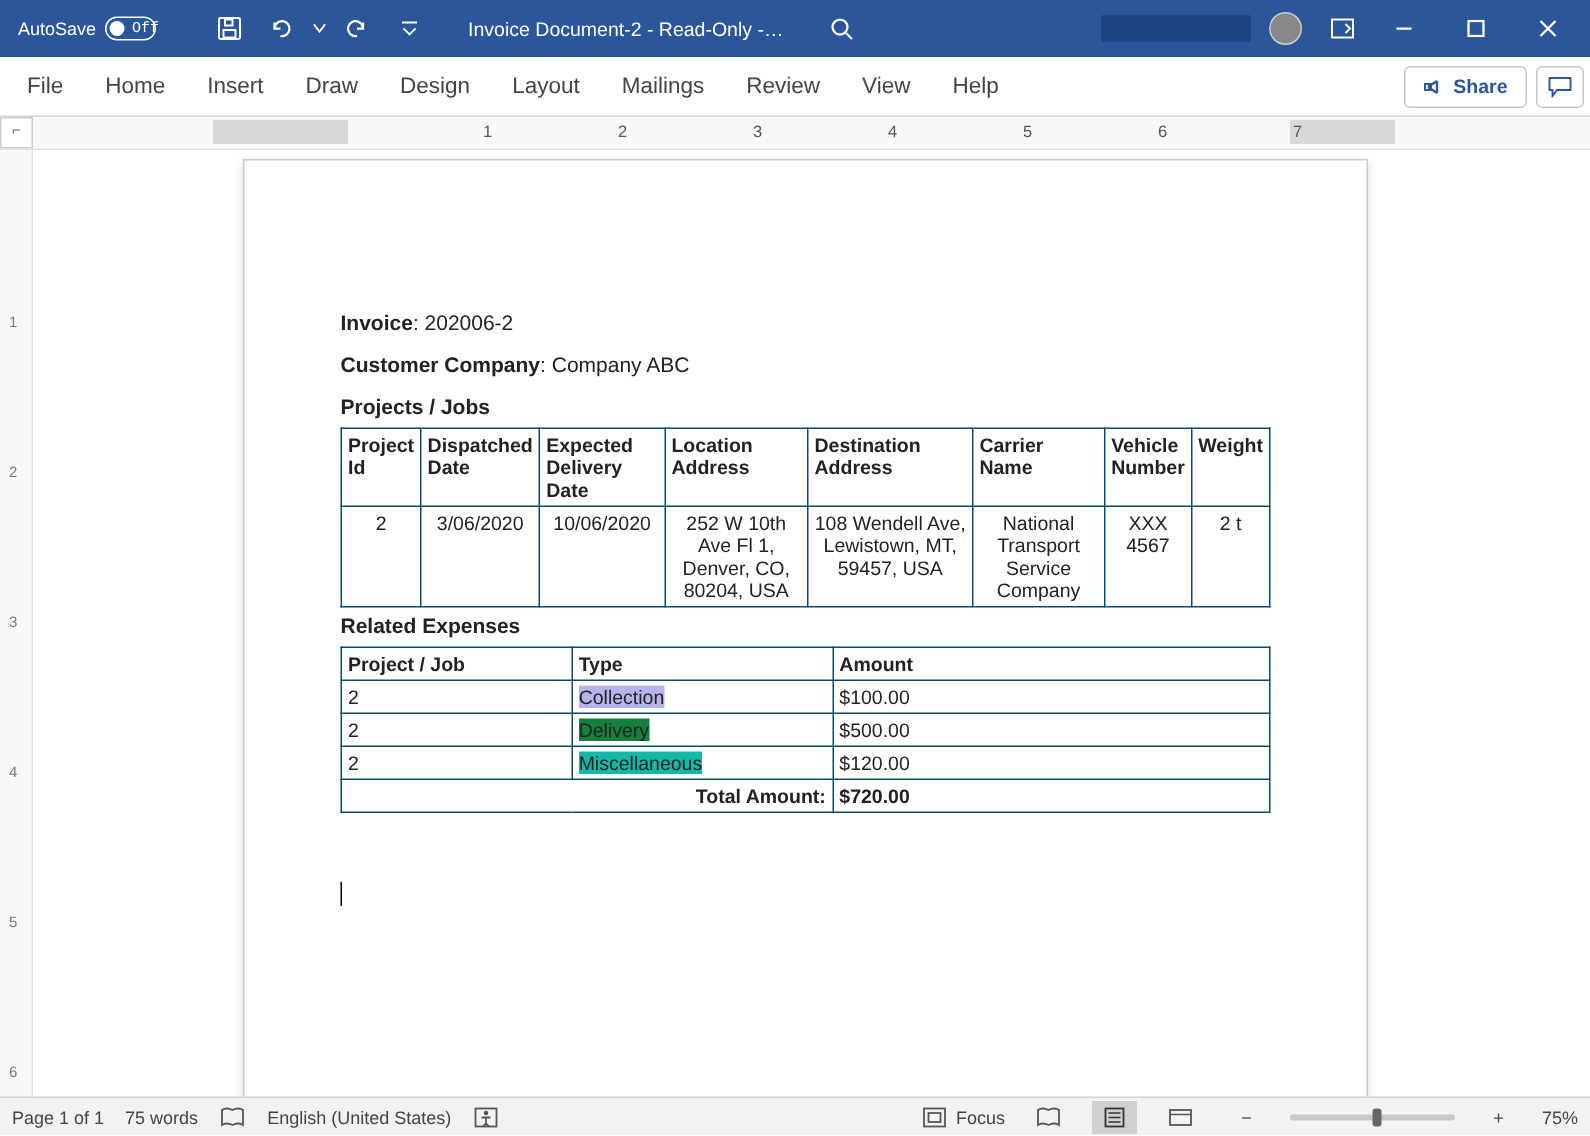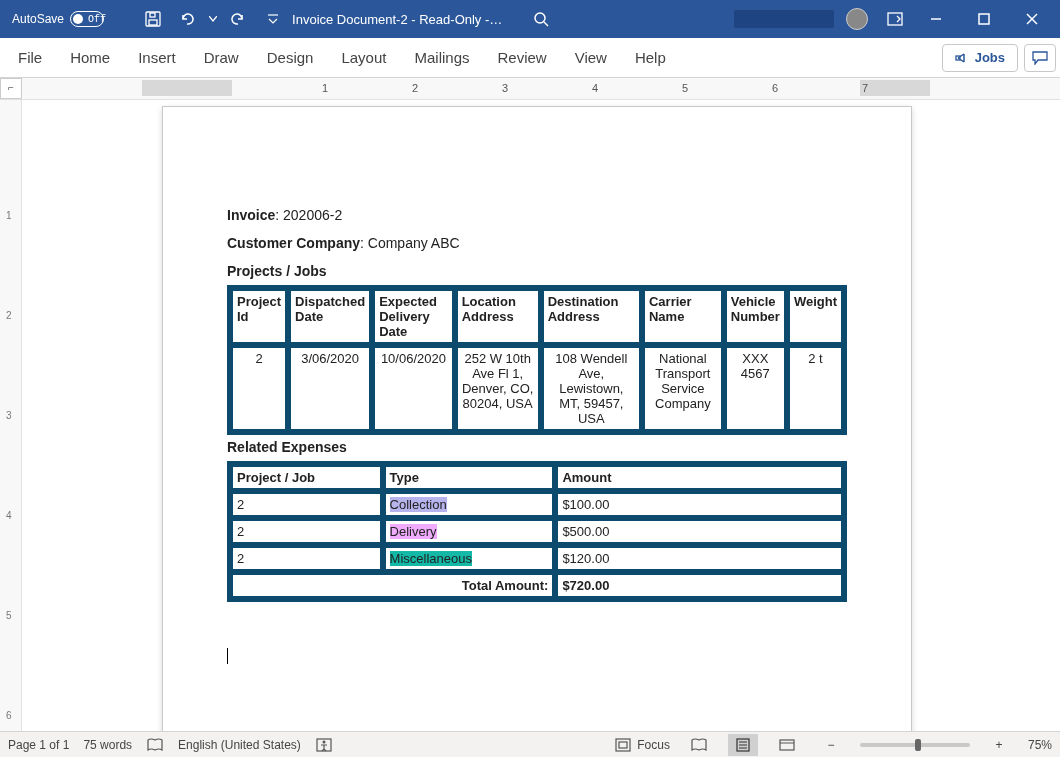--- a/index.html
+++ b/index.html
@@ -42,20 +42,21 @@
     width:10px; height:10px; border-radius:50%; background:#fff;
   }
   .toggle-label { font-size: 10px; position:relative; left:-22px; color:#fff;font-family:Liberation Mono, monospace;}
   .tb-btn {
     width: 30px; height: 30px;
     display:flex; align-items:center; justify-content:center;
     color:#fff; cursor:pointer;
   }
   .doc-title {
     flex: 0 0 auto;
+    margin-left: 20px;
     font-size: 13px;
     color:#fff;
     white-space: nowrap;
   }
   .titlebar .spacer { flex: 1; }
   .user-blob {
     width: 100px; height:18px; background:#1f4482; border-radius:2px;
   }
   .avatar {
     width:22px; height:22px; border-radius:50%; background:#888; border:1px solid #ccc; margin:0 8px;
@@ -145,31 +146,31 @@
   .doc-line b { font-weight:700; }
   .section-title { font-weight:700; margin-bottom:6px; font-size:14px; }
 
   table.doc-table {
     border-collapse: collapse;
     width: auto;
     font-size: 13px;
     margin-bottom: 4px;
   }
   table.doc-table th, table.doc-table td {
-    border:6px solid #0c4a6e;
+    border:1px solid #0c4a6e;
     padding: 3px 4px;
     vertical-align: top;
     text-align:left;
   }
   table.doc-table th { font-weight:700; }
   .center { text-align:center !important; }
   .right { text-align:right !important; }
 
   .hl-blue { background:#b7b3ec; }
-  .hl-teal { background:#f0abfc; }
+  .hl-teal { background:#15803d; }
   .hl-orange { background:#14b8a6; }
 
   .cursor-line { margin-top:46px; border-left:1px solid #000; height:16px; width:0;}
 
   
   .statusbar {
     position:absolute; bottom:0; left:0; right:0;
     height:26px; background:#f3f2f1; border-top:1px solid #d4d4d4;
     display:flex; align-items:center; font-size:12px; color:#444;
     padding: 0 8px; gap:14px;
@@ -272,21 +273,21 @@
   <div class="tab">Mailings</div>
   <div class="tab">Review</div>
   <div class="tab">View</div>
   <div class="tab">Help</div>
   <div class="spacer"></div>
   <div class="share-btn">
     <svg width="14" height="14" viewBox="0 0 14 14">
         <path d="M3 7 L9 3 M3 7 L9 11 M9 3 L9 11" fill="none" stroke="#2b579a" stroke-width="1.5"></path>
         <rect x="1" y="5" width="4" height="4" fill="none" stroke="#2b579a" stroke-width="1.3"></rect>
       </svg>
-    <span>Jobs</span>
+    <span>Share</span>
   </div>
   <div class="comment-btn">
     <svg width="16" height="14" viewBox="0 0 16 14">
         <path d="M1 1 H15 V9 H6 L3 13 V9 H1 Z" fill="none" stroke="#2b579a" stroke-width="1.3"></path>
       </svg>
   </div>
 </div>
 
 <div class="ruler-row">
   <div class="ruler-corner">⌐</div>

